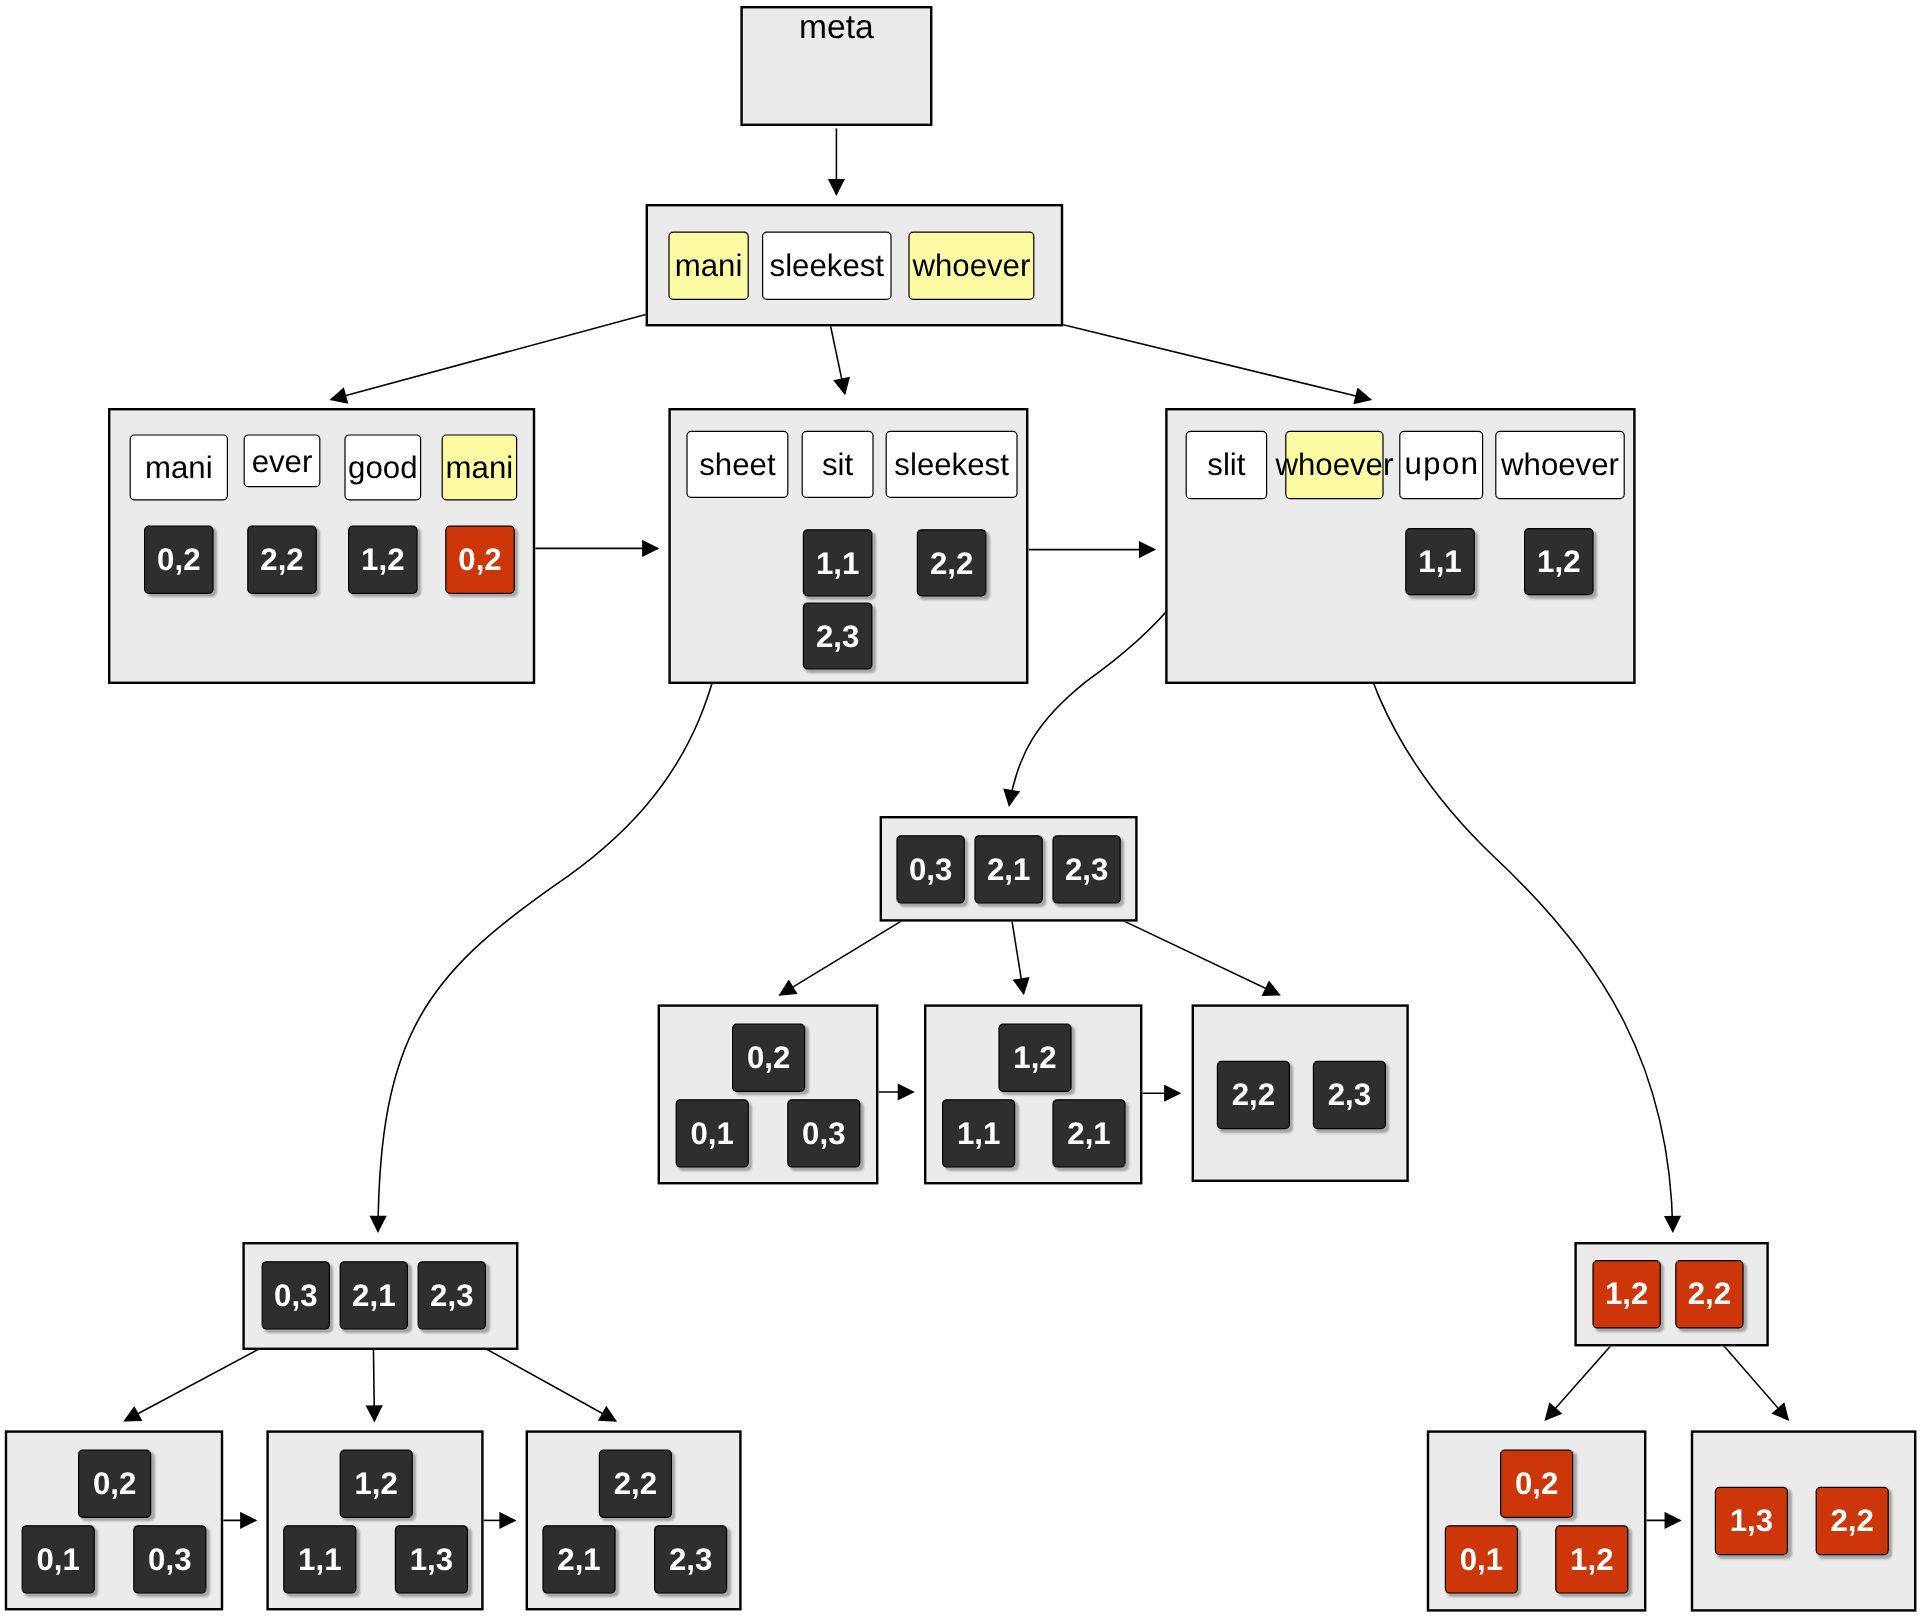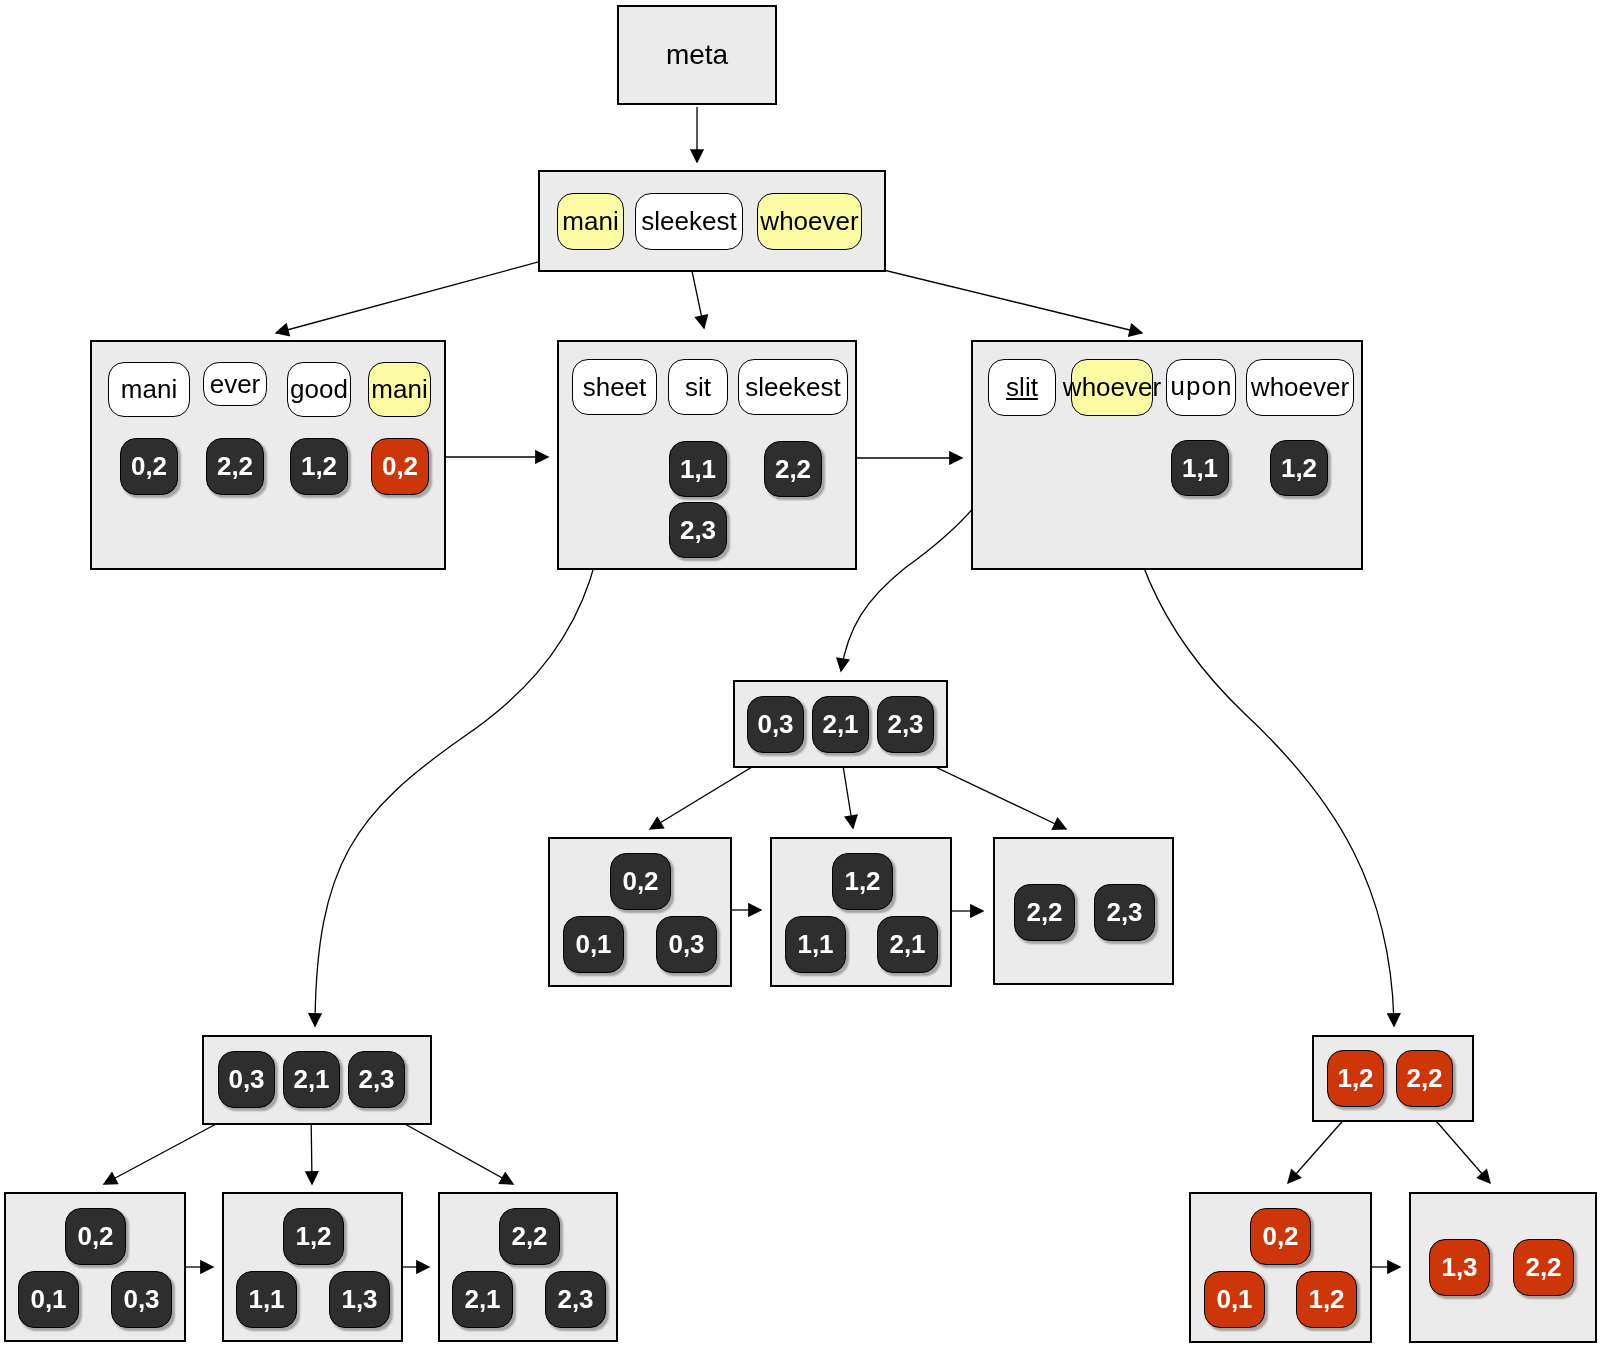--- a/index.html
+++ b/index.html
@@ -1,21 +1,21 @@
 <!DOCTYPE html>
 <html style="--boxbg: #ebebeb; --dark: #2e2e2e; --red: #cc3608; --yellow: #fbfba4; --white: #ffffff; --edge: #000000;"><head>
 <meta charset="utf-8">
 <style>
   html,body{margin:0;padding:0;background:#fff;}
   .canvas{position:relative;width:1600px;height:1351px;background:#fff;
           font-family:"Liberation Sans",sans-serif;overflow:hidden;}
   .box{position:absolute;background:var(--boxbg);border:2px solid #000;box-sizing:border-box;}
-  .metabox{display:flex;align-items:center;justify-content:center;font-size:28px;color:#000;}
+  .metabox{display:flex;justify-content:center;font-size:28px;color:#000;}
   .pill{position:absolute;display:flex;align-items:center;justify-content:center;
-        border:1.7px solid #000;border-radius:16px;font-size:26px;box-sizing:border-box;
+        border:1.7px solid #000;border-radius:4px;font-size:26px;box-sizing:border-box;
         white-space:nowrap;}
   .pill.white{background:var(--white);color:#000;}
   .pill.yellow{background:var(--yellow);color:#000;}
   .pill.dark{background:var(--dark);color:#fff;font-weight:bold;
              box-shadow:2.5px 2.5px 2px rgba(0,0,0,0.30);}
   .pill.red{background:var(--red);color:#fff;font-weight:bold;
             box-shadow:2.5px 2.5px 2px rgba(0,0,0,0.30);}
   svg.edges{position:absolute;left:0;top:0;width:1600px;height:1351px;pointer-events:none;}
   svg.edges path{stroke:var(--edge);stroke-width:1.3;fill:none;}
 </style>
@@ -84,21 +84,21 @@
 
   <div class="box" style="left:557px;top:340px;width:300px;height:230px;"></div>
   <div class="pill white" style="left:572px;top:359px;width:85px;height:56px;">sheet</div>
   <div class="pill white" style="left:668px;top:359px;width:60px;height:56px;text-align:right;">sit</div>
   <div class="pill white" style="left:738px;top:359px;width:110px;height:56px;">sleekest</div>
   <div class="pill dark" style="left:669px;top:441px;width:58px;height:56px;">1,1</div>
   <div class="pill dark" style="left:669px;top:502px;width:58px;height:56px;">2,3</div>
   <div class="pill dark" style="left:764px;top:441px;width:58px;height:56px;">2,2</div>
 
   <div class="box" style="left:971px;top:340px;width:392px;height:230px;"></div>
-  <div class="pill white" style="left:988px;top:359px;width:68px;height:57px;text-decoration:underline;">slit</div>
+  <div class="pill white" style="left:988px;top:359px;width:68px;height:57px;">slit</div>
   <div class="pill yellow" style="left:1071px;top:359px;width:82px;height:57px;">whoever</div>
   <div class="pill white" style="left:1166px;top:359px;width:70px;height:57px;font-family:Liberation Mono, monospace;">upon</div>
   <div class="pill white" style="left:1246px;top:359px;width:108px;height:57px;">whoever</div>
   <div class="pill dark" style="left:1171px;top:440px;width:58px;height:56px;">1,1</div>
   <div class="pill dark" style="left:1270px;top:440px;width:58px;height:56px;">1,2</div>
 
   <div class="box" style="left:733px;top:680px;width:215px;height:88px;"></div>
   <div class="pill dark" style="left:747px;top:696px;width:57px;height:57px;">0,3</div>
   <div class="pill dark" style="left:812px;top:696px;width:57px;height:57px;">2,1</div>
   <div class="pill dark" style="left:877px;top:696px;width:57px;height:57px;">2,3</div>

